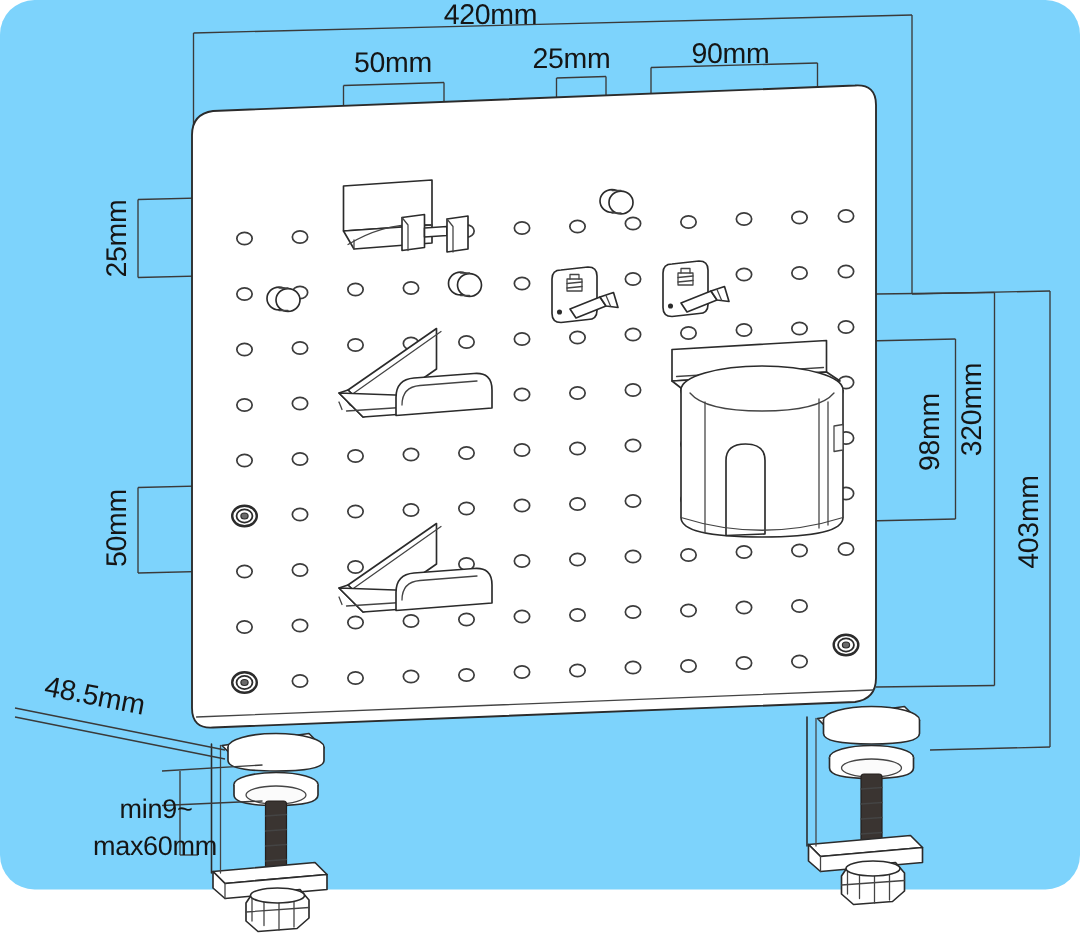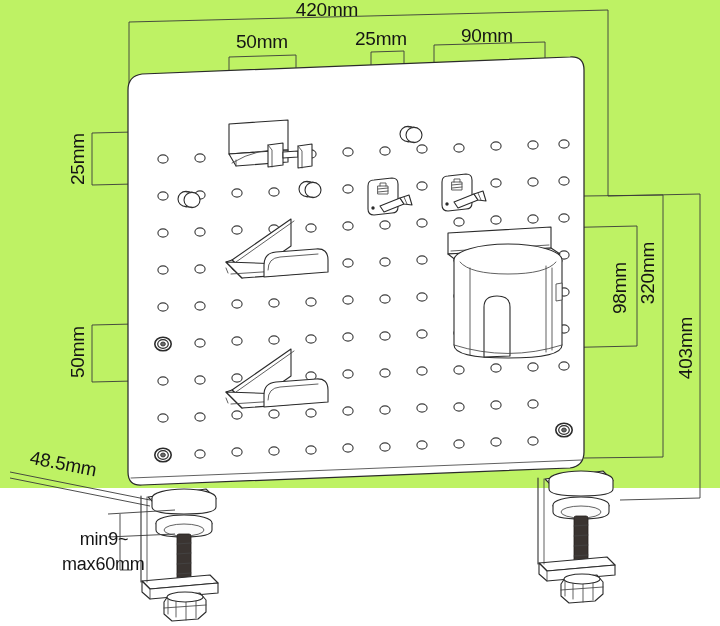--- a/index.html
+++ b/index.html
@@ -1,21 +1,21 @@
 <!DOCTYPE html>
 <html><head>
 <meta charset="utf-8">
 <style>
   html,body{margin:0;padding:0;background:#ffffff;}
   body{
     width:720px;height:626px;overflow:hidden;
     font-family:"Liberation Sans","DejaVu Sans",sans-serif;
     color:#1a1a1a;
   }
-  #stage{position:relative;width:720px;height:488px;background:#bef264;}
+  #stage{position:relative;width:720px;height:593px;background:#7dd3fc;border-radius:23px;}
   svg#drawing{position:absolute;left:0;top:0;width:720px;height:626px;display:block;}
   .ln{fill:none;stroke:#2b2b2b;stroke-width:1.05;stroke-linejoin:round;stroke-linecap:round;}
   .ln-thin{fill:none;stroke:#444;stroke-width:0.85;stroke-linejoin:round;stroke-linecap:round;}
   .dim{fill:none;stroke:#3a3a3a;stroke-width:0.9;}
   .hole{fill:#ffffff;stroke:#3c3c3c;stroke-width:1.15;}
   .screw-o{fill:#ffffff;stroke:#2b2b2b;stroke-width:1.6;}
   .screw-m{fill:#ffffff;stroke:#2b2b2b;stroke-width:1.2;}
   .screw-i{fill:#6a6a6a;stroke:#2b2b2b;stroke-width:0.8;}
   .panel{fill:#ffffff;stroke:#2b2b2b;stroke-width:1.25;}
   .part{fill:#ffffff;stroke:#2b2b2b;stroke-width:1.1;stroke-linejoin:round;}

